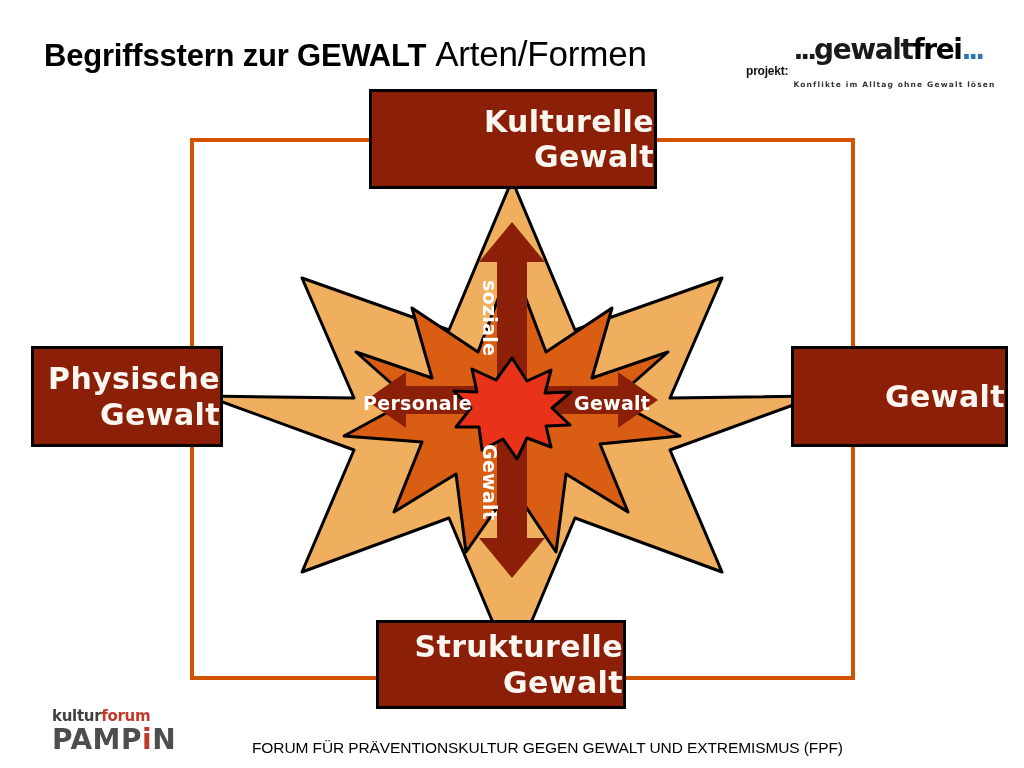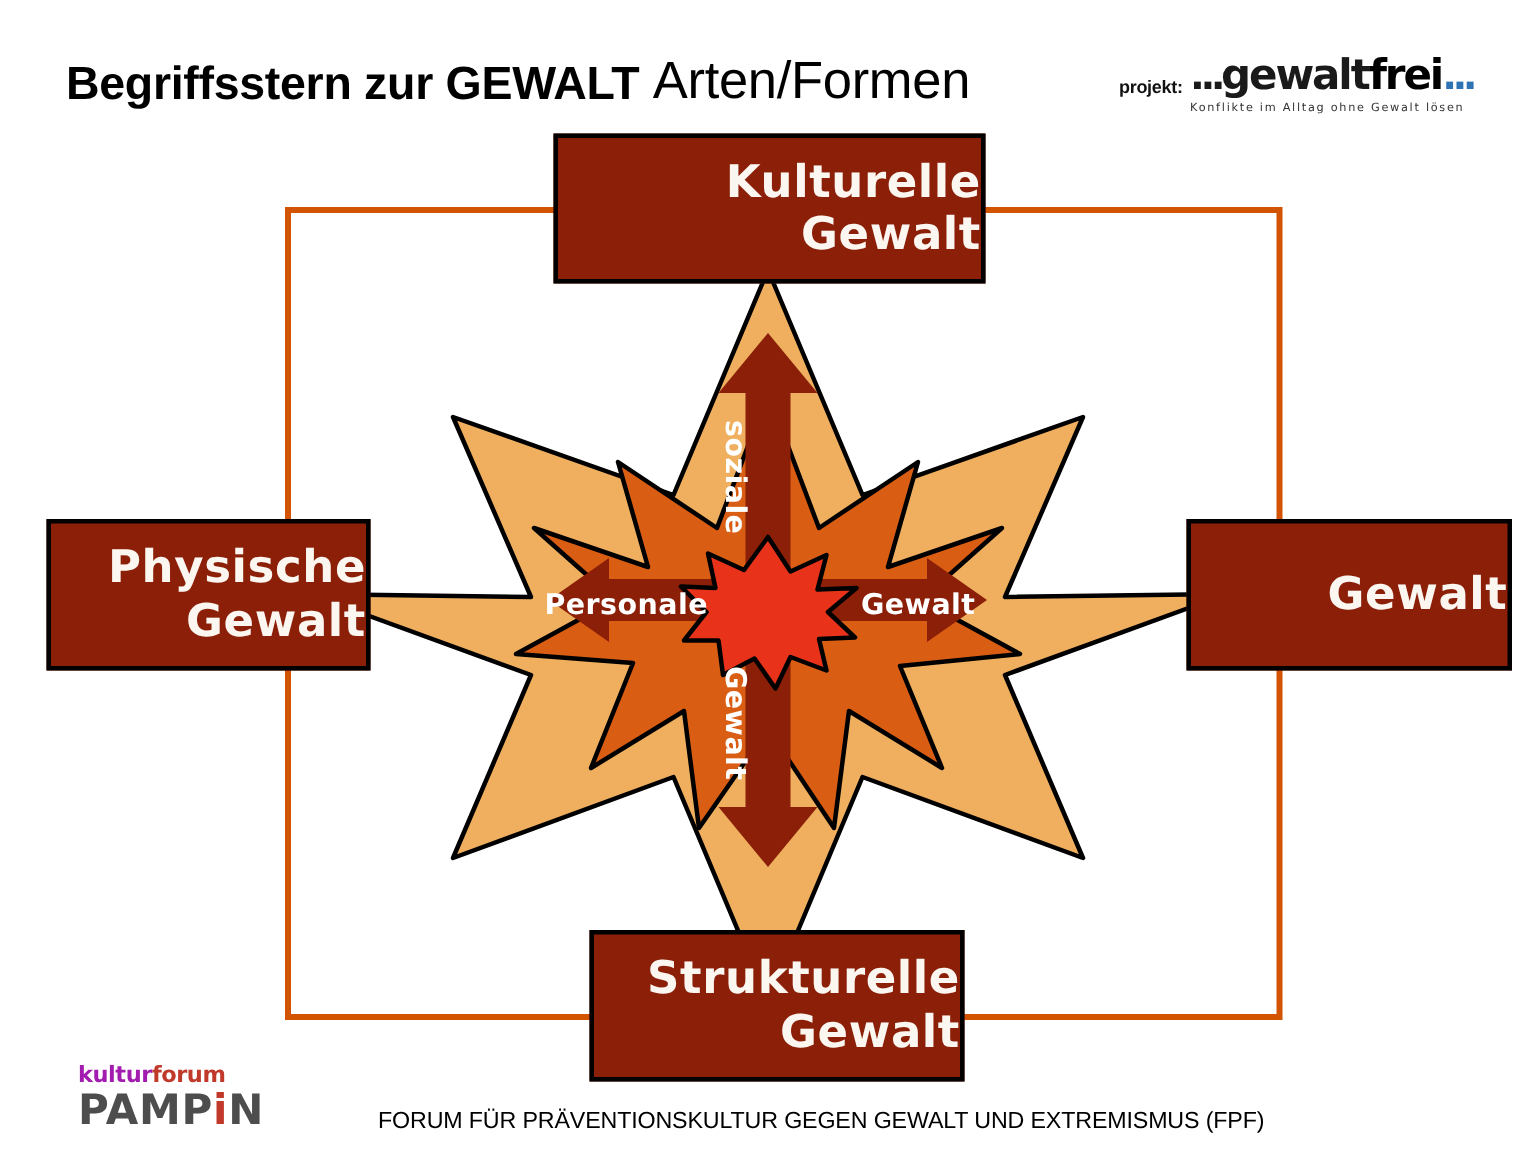--- a/index.html
+++ b/index.html
@@ -67,24 +67,24 @@
     letter-spacing: -1.4px;
     white-space: nowrap;
   }
   .brand-dots-left { color: #1a1a1a; letter-spacing: -3px; font-size: 26px; }
   .brand-gewalt { color: #1a1a1a; }
   .brand-frei { color: #000000; }
   .brand-dots-right { color: #2E74B5; letter-spacing: -3px; font-size: 26px; }
   #brand-tagline {
     font-family: "DejaVu Sans", sans-serif;
     font-size: 7.5px;
-    font-weight: normal;
+    font-weight: bold;
     color: #333333;
     letter-spacing: 1.15px;
-    margin-top: 2px;
+    margin-top: 16px;
     white-space: nowrap;
   }
 
   
   #diagram {
     position: absolute;
     left: 0;
     top: 0;
     width: 1024px;
     height: 768px;
@@ -105,23 +105,23 @@
   .node-line {
     font-family: "DejaVu Sans", sans-serif;
     font-size: 30px;
     font-weight: bold;
     color: #FBF6F0;
     line-height: 1.18;
     letter-spacing: 0.4px;
     text-align: center;
   }
   #box-kulturelle { left: 369px; top: 89px;  width: 288px; height: 100px; }
-  #box-physische  { left: 31px;  top: 346px; width: 216px; height: 101px; }
+  #box-physische  { left: 31px;  top: 346px; width: 192px; height: 101px; }
   #box-psychische { left: 791px; top: 346px; width: 217px; height: 101px; }
-  #box-strukturelle { left: 393px; top: 620px; width: 250px; height: 101px; }
+  #box-strukturelle { left: 376px; top: 620px; width: 250px; height: 89px; }
 
   
   .axis-label {
     position: absolute;
     font-family: "DejaVu Sans", sans-serif;
     font-size: 19px;
     font-weight: bold;
     color: #FFFFFF;
     letter-spacing: 0.3px;
     z-index: 26;
@@ -147,21 +147,21 @@
     top: 708px;
     z-index: 30;
   }
   #kulturforum-word {
     font-family: "DejaVu Sans", sans-serif;
     font-size: 15px;
     font-weight: bold;
     line-height: 16px;
     letter-spacing: -0.3px;
   }
-  .kf-kultur { color: #a21caf; }
+  .kf-kultur { color: #404040; }
   .kf-forum  { color: #C0392B; }
   #pampin-word {
     font-family: "DejaVu Sans", sans-serif;
     font-size: 28px;
     font-weight: bold;
     line-height: 30px;
     letter-spacing: 0.5px;
     margin-top: 1px;
   }
   .pp-dark { color: #4D4D4D; }

